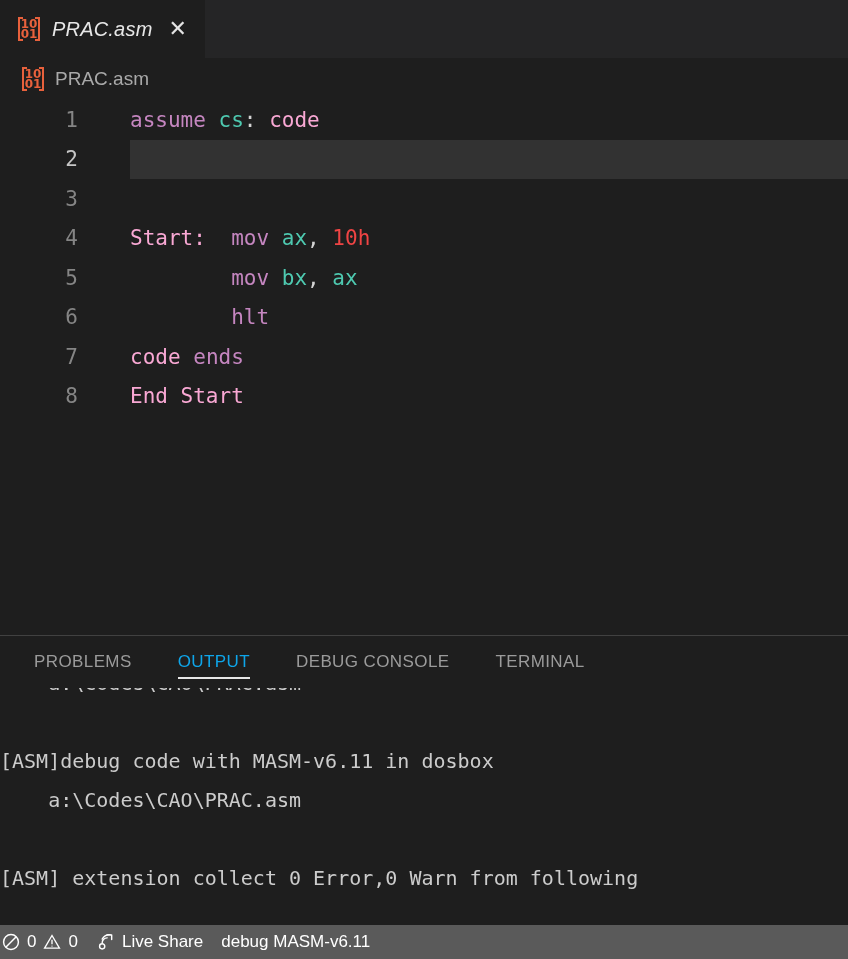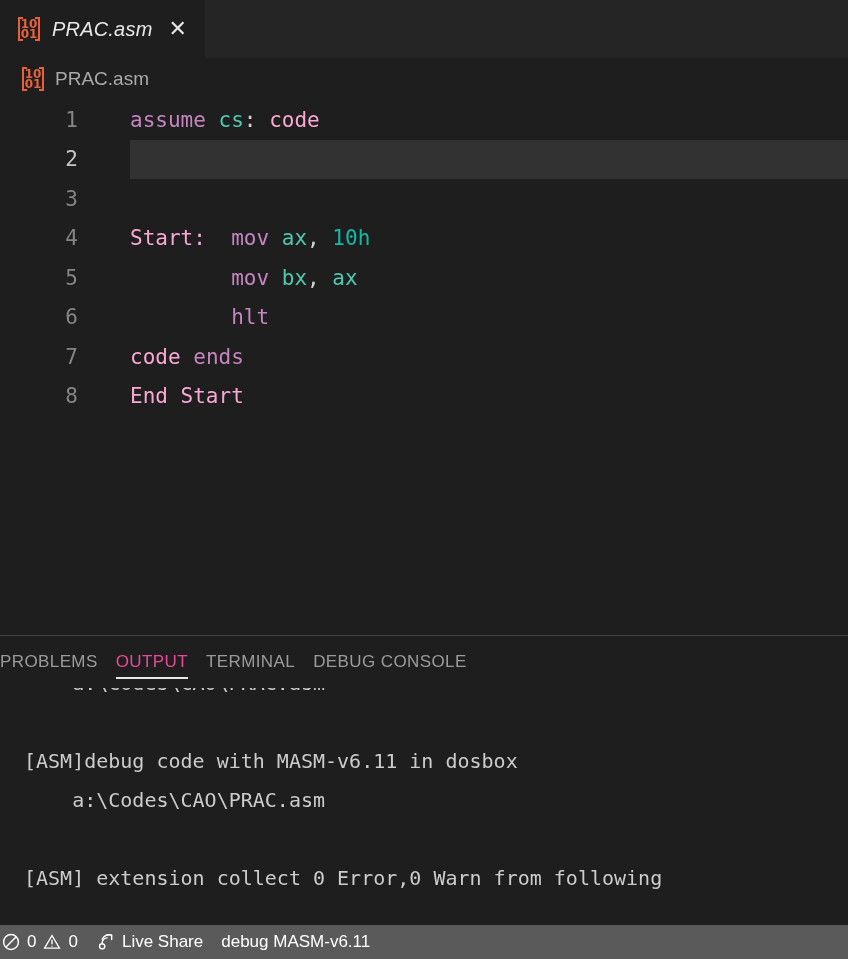--- a/index.html
+++ b/index.html
@@ -116,52 +116,53 @@
     padding-right: 26px;
     user-select: none;
   }
   .code {
     position: relative;
     padding-left: 26px;
     white-space: pre;
   }
   .t-kw   { color: #c586c0; text-align: center; }
   .t-reg  { color: #4ec9b0; text-align: center; }
-  .t-num  { color: #14b8a6; }
+  .t-num  { color: #ef4444; }
   .t-txt  { color: #f9a8d4; }
   .t-pl   { color: #d4d4d4; }
 
   
   .panel-sep { height: 1px; background: #414141; flex: 0 0 1px; }
   .panel {
     flex: 0 0 289px;
     background: #1e1e1e;
     display: flex;
     flex-direction: column;
     overflow: hidden;
   }
   .panel-tabs {
     height: 52px;
     flex: 0 0 52px;
     display: flex;
     align-items: center;
-    gap: 18px;
+    padding-left: 34px;
+    gap: 46px;
     background: #1e1e1e;
   }
   .ptab {
     font-size: 17px;
     letter-spacing: .4px;
     color: #9b9b9b;
     position: relative;
     height: 52px;
     display: flex;
     align-items: center;
     cursor: pointer;
   }
-  .ptab.active { color: #ec4899; }
+  .ptab.active { color: #0ea5e9; }
   .ptab.active::after {
     content: "";
     position: absolute;
     left: 0; right: 0; bottom: 9px;
     height: 2px;
     background: #e7e7e7;
   }
   .panel-body {
     flex: 1 1 auto;
     position: relative;
@@ -173,21 +174,20 @@
   }
   .out-line {
     height: 39px;
     line-height: 39px;
     white-space: pre;
   }
   .out-scroll {
     position: absolute;
     left: 0; right: 0;
     top: -24px;
-    padding-left: 24px;
   }
 
   
   .statusbar {
     height: 34px;
     flex: 0 0 34px;
     background: #5a5a5a;
     display: flex;
     align-items: center;
     color: #ffffff;
@@ -253,24 +253,24 @@
 <div class="panel-sep"></div>
 <div class="panel">
   <div class="panel-tabs" id="panel-tabs">
       <div class="ptab">
         <span>PROBLEMS</span>
       </div>
       <div class="ptab active">
         <span>OUTPUT</span>
       </div>
       <div class="ptab">
+        <span>DEBUG CONSOLE</span>
+      </div>
+      <div class="ptab">
         <span>TERMINAL</span>
-      </div>
-      <div class="ptab">
-        <span>DEBUG CONSOLE</span>
       </div>
     </div>
   <div class="panel-body">
     <div class="out-scroll" id="output-lines">
         <div class="out-line">    a:\Codes\CAO\PRAC.asm</div>
         <div class="out-line"></div>
         <div class="out-line">[ASM]debug code with MASM-v6.11 in dosbox</div>
         <div class="out-line">    a:\Codes\CAO\PRAC.asm</div>
         <div class="out-line"></div>
         <div class="out-line">[ASM] extension collect 0 Error,0 Warn from following</div>

